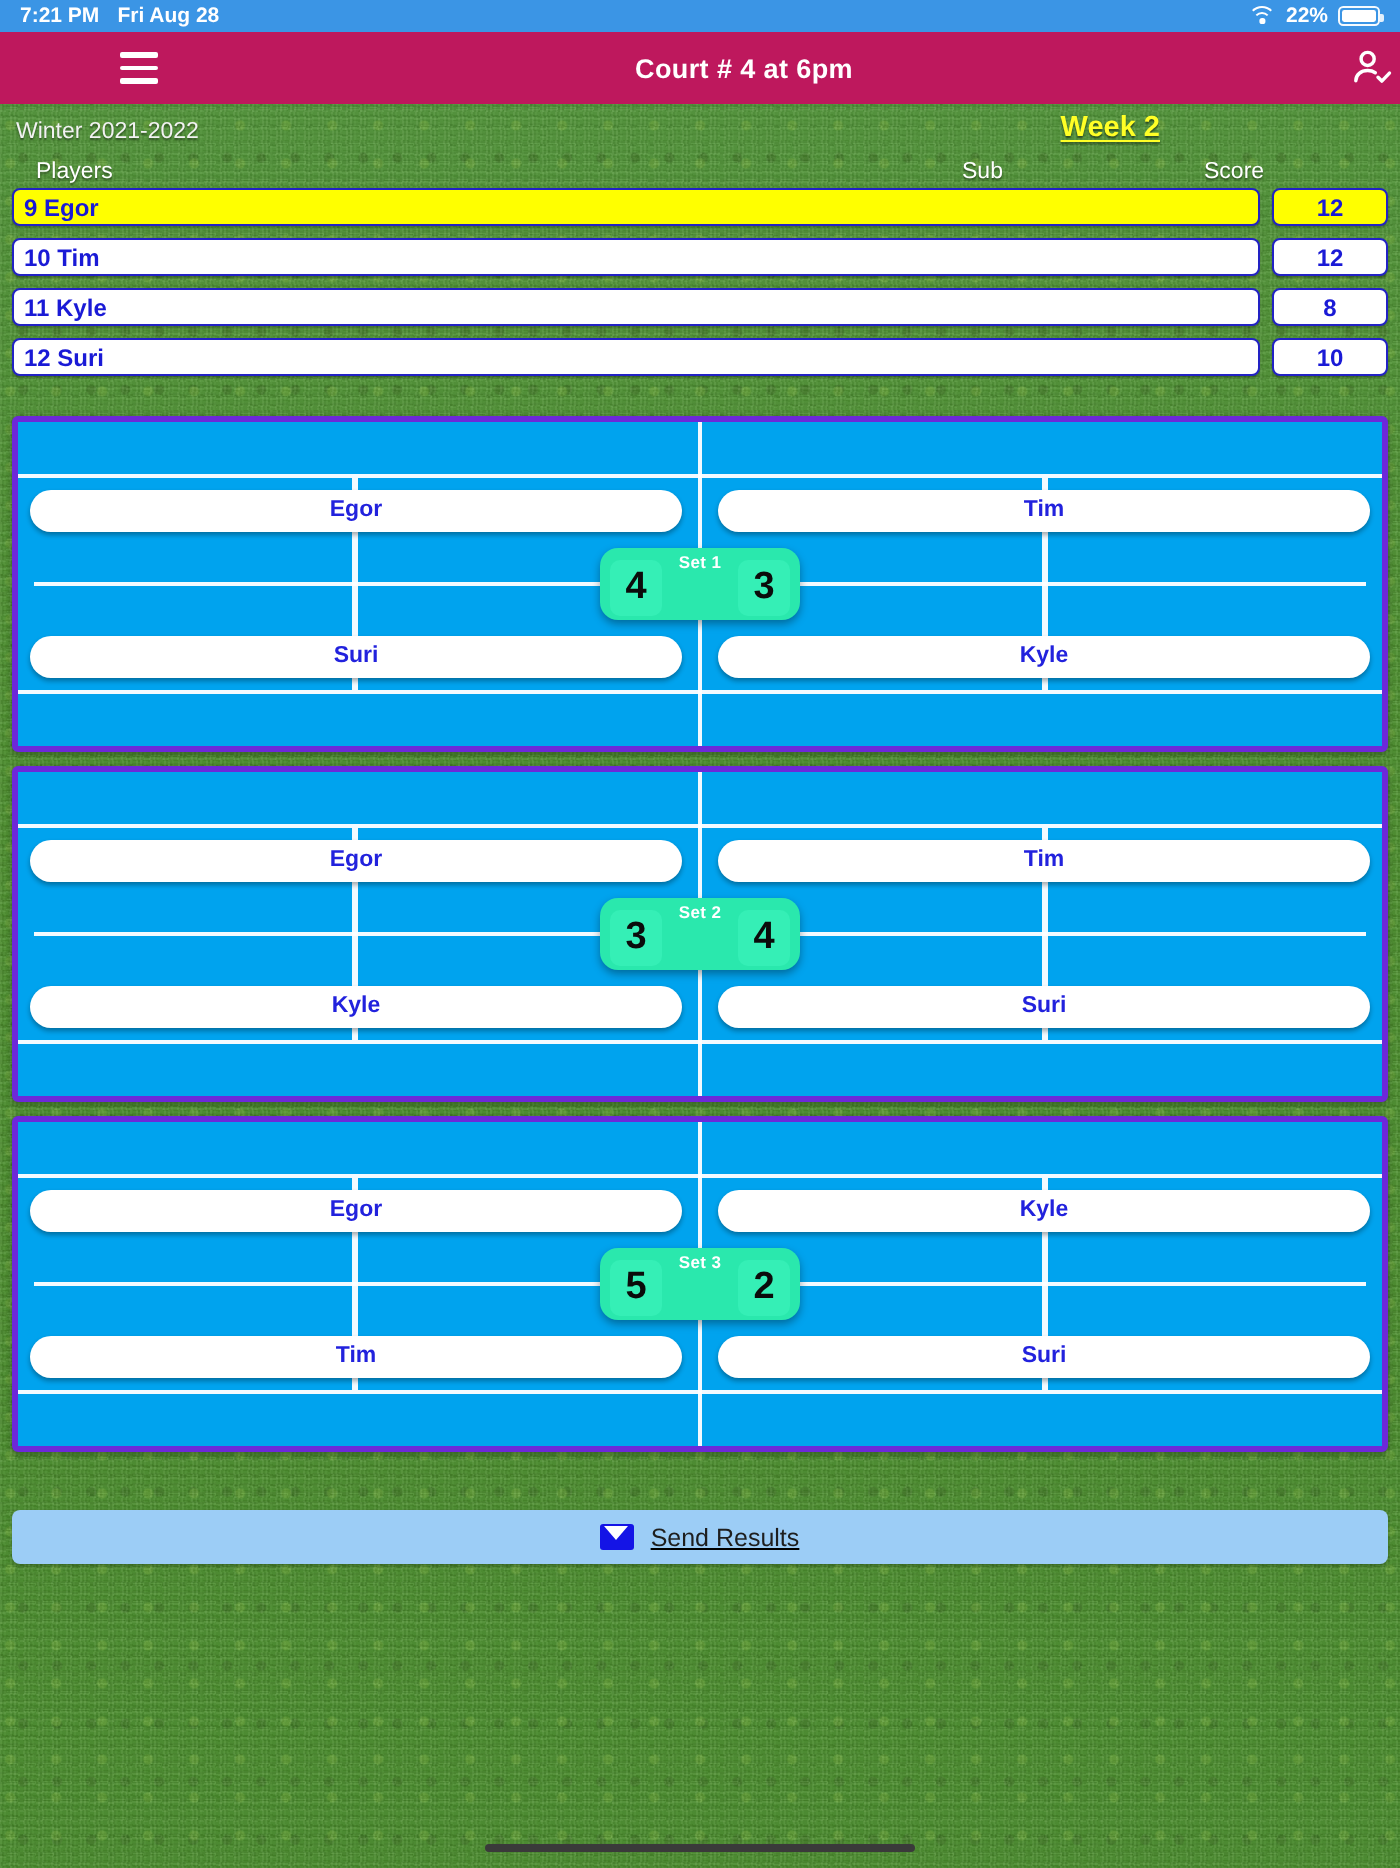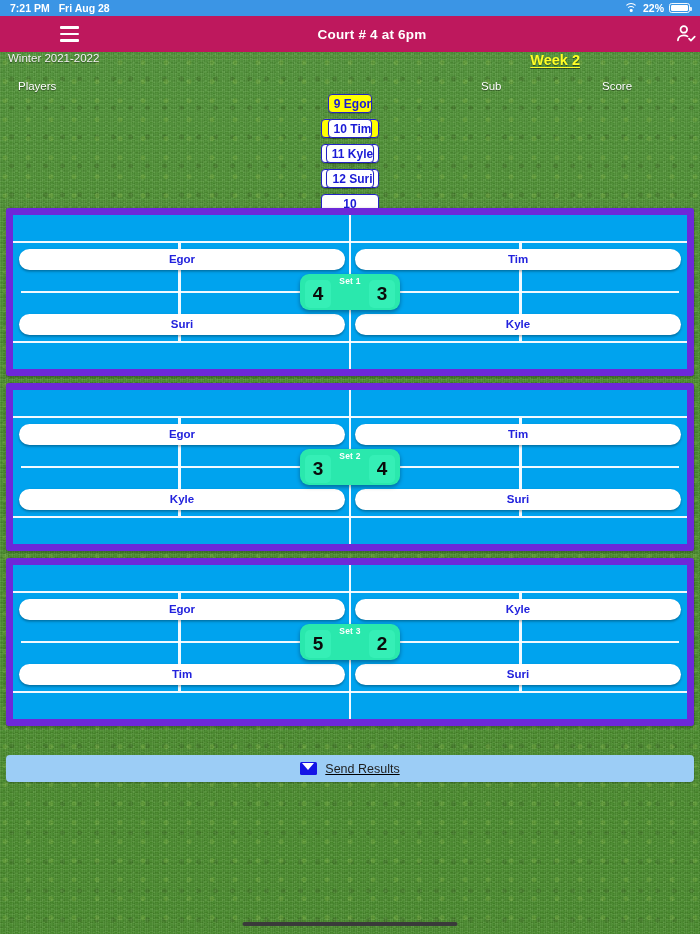--- a/index.html
+++ b/index.html
@@ -152,21 +152,21 @@
   .dots { width: 18px; height: 20px; display: flex; flex-direction: column; justify-content: center; align-items: center; gap: 3px; cursor: pointer; }
   .dots b { width: 3.2px; height: 3.2px; border-radius: 50%; background: #fff; display: block; }
 
   
   .season-row {
     position: absolute;
     left: 0; top: 52px;
     width: 580px;
     height: 20px;
     display: flex;
-    align-items: flex-start;
+    align-items: flex-end;
     z-index: 5;
   }
   .season-label {
     padding-left: 8px;
     color: #f2f2f2;
     font-size: 11.5px;
     text-shadow: 0 1px 1px rgba(0,0,0,.45);
   }
   .week-label {
     margin-left: auto;
@@ -203,21 +203,20 @@
     z-index: 5;
   }
   .p-row {
     display: flex;
     align-items: center;
     height: 19px;
     margin-bottom: 6px;
     padding: 0 6px;
     box-sizing: border-box;
     gap: 6px;
-    flex-direction: column;
   }
   .p-name {
     flex: 1;
     height: 19px;
     line-height: 18px;
     background: #ffffff;
     border: 1.4px solid #2222c4;
     border-radius: 4px;
     color: #1a1ad6;
     font-size: 12px;
@@ -249,21 +248,21 @@
     position: absolute;
     left: 6px; top: 208px;
     width: 688px;
     z-index: 5;
   }
   .court {
     position: relative;
     height: 168px;
     margin-bottom: 7px;
     background: #00a3ee;
-    border: 7px solid #6d28d9;
+    border: 3px solid #6d28d9;
     border-radius: 3px;
     box-sizing: border-box;
     box-shadow: 0 1px 3px rgba(0,0,0,.35);
     overflow: hidden;
   }
   
   .court .net {
     position: absolute;
     left: 50%; top: 0; bottom: 0;
     width: 2.5px;

